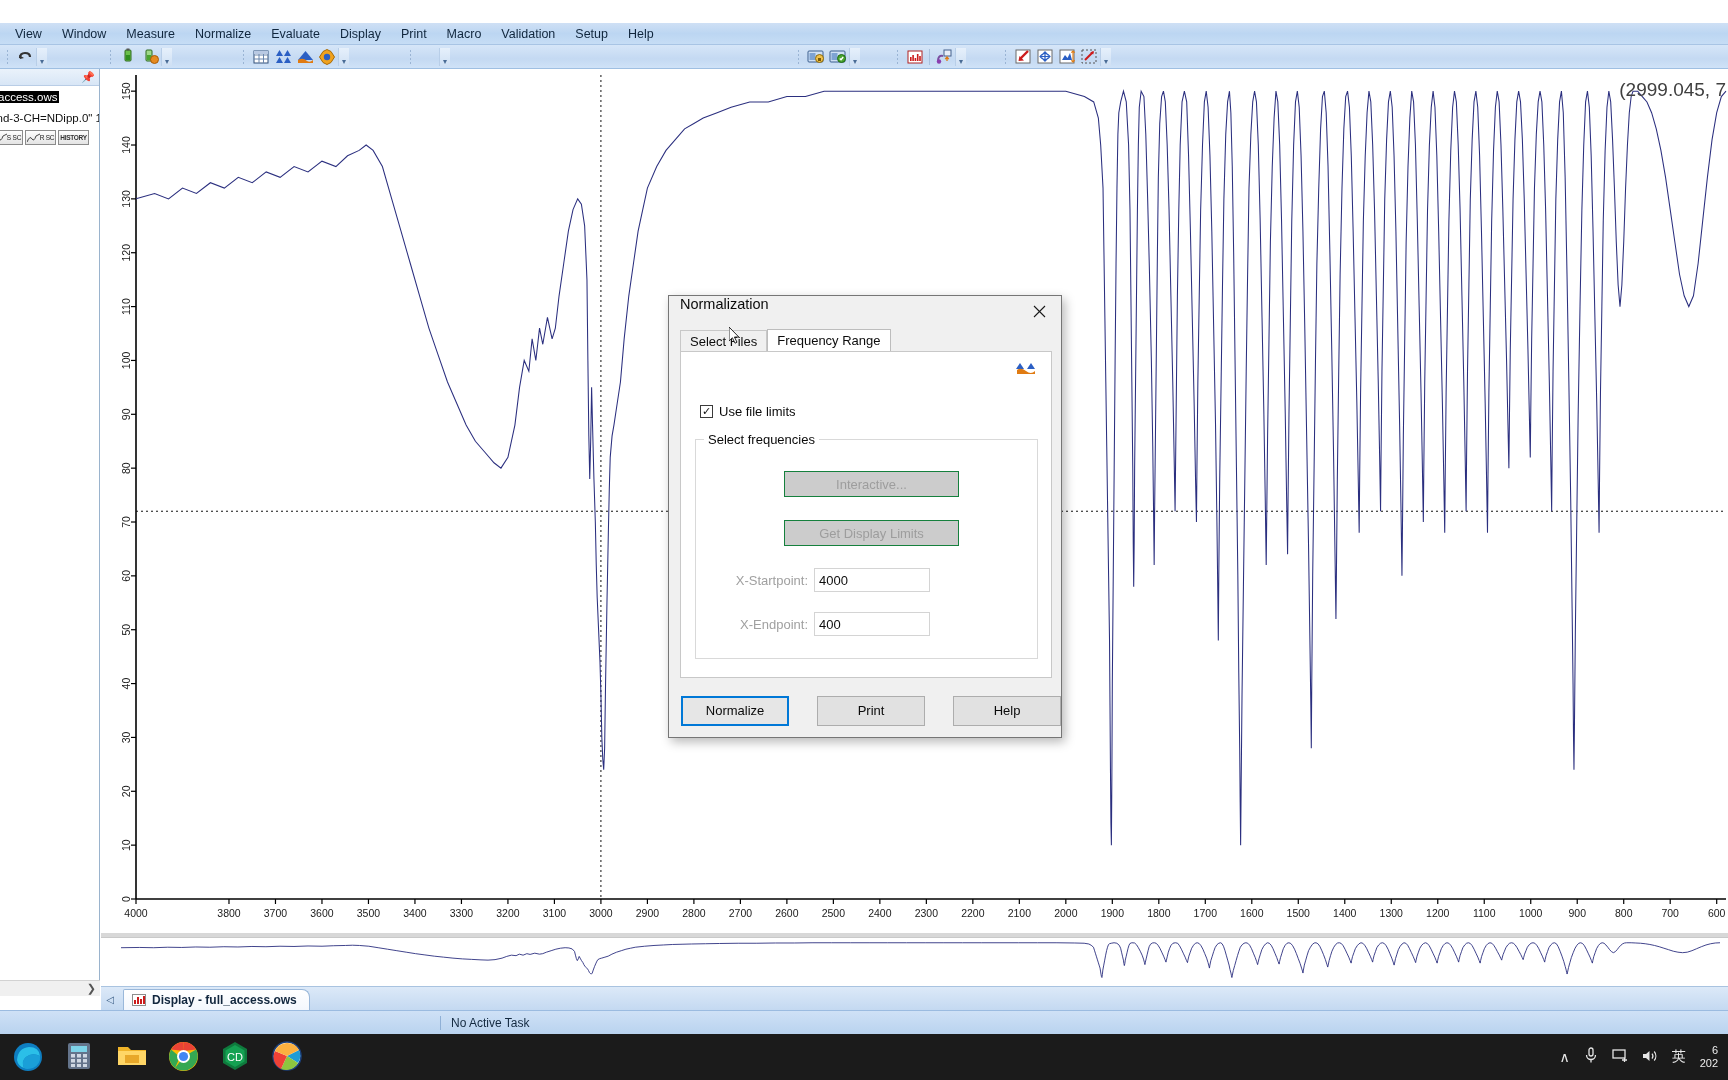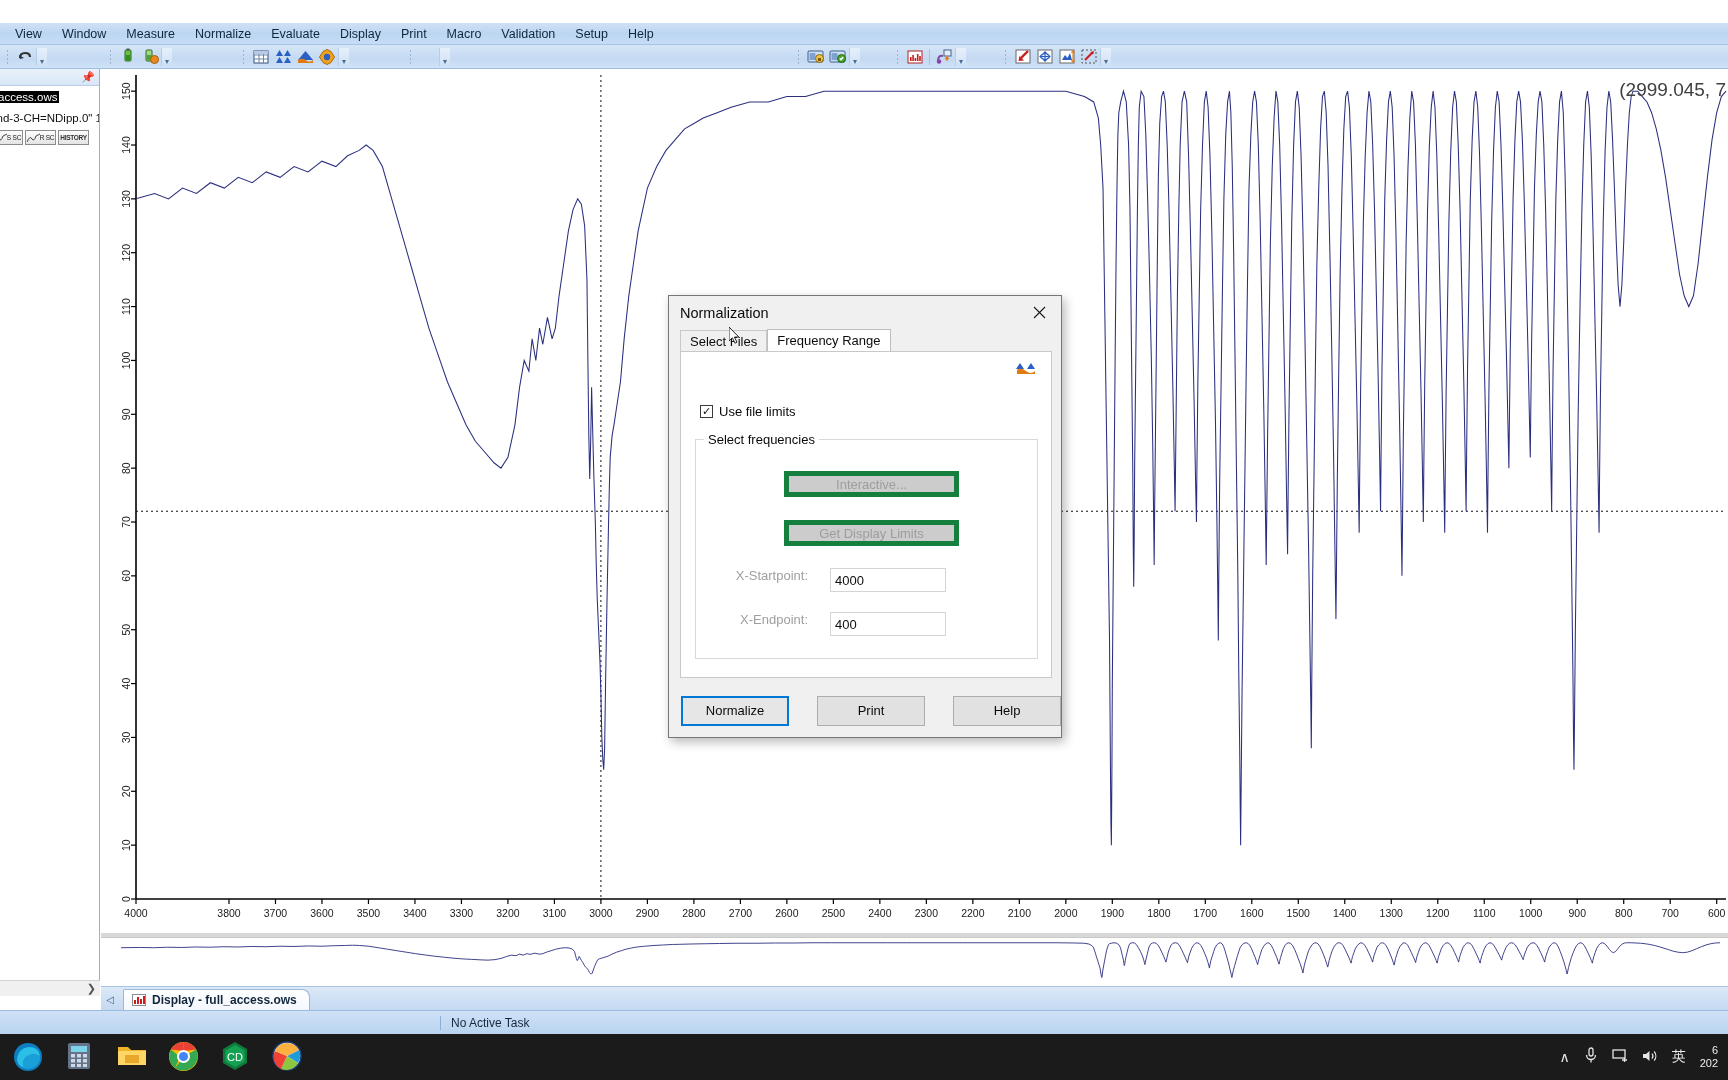--- a/index.html
+++ b/index.html
@@ -174,21 +174,21 @@
   .tray .clock { font-size:11px; line-height:13px; text-align:right; color:#ededed; }
 
   
   .dlg {
     position:absolute; left:668px; top:295px; width:394px; height:443px;
     background:#f0f0f0; border:1px solid #767676;
     box-shadow: 3px 4px 10px rgba(0,0,0,0.28);
   }
   .dlg-title {
     height: 33px; background:#f0f0f0;
-    display:flex; align-items:center; justify-content:space-between;
+    display:flex; align-items:flex-start; justify-content:space-between;
     padding-left: 11px;
   }
   .dlg-title .t { font-size: 14.5px; color:#0a0a0a; }
   .dlg-close {
     width:44px; height:30px; display:flex; align-items:center; justify-content:center;
     font-size:17px; color:#1a1a1a;
   }
 
   .tabs { position:relative; height:22px; margin: 0 11px; display:flex; align-items:flex-end; }
   .tab {
@@ -217,24 +217,24 @@
   .group {
     position:absolute; left:14px; top:87px; width:343px; height:220px;
     border:1px solid #d9d9d9;
   }
   .group-legend {
     position:absolute; left:8px; top:-8px; background:#ffffff;
     padding: 0 4px; font-size:13px; color:#0a0a0a;
   }
   .gbtn {
     position:absolute; left:88px; width:175px; height:26px;
-    background:#cccccc; border:5px solid #15803d; color:#9d9d9d;
+    background:#cccccc; border:1px solid #15803d; color:#9d9d9d;
     font-size:13px; display:flex; align-items:center; justify-content:center;
   }
-  .frow { position:absolute; display:flex; align-items:flex-start;gap:16px; }
+  .frow { position:absolute; display:flex; align-items:center; }
   .frow .flbl { font-size:13px; color:#a0a0a0; text-align:right; width:112px; }
   .fin {
     width:116px; height:24px; border:1px solid #d4d4d4; background:#ffffff;
     font-size:13px; color:#0d0d0d; padding: 0 4px; margin-left:6px;
     display:flex; align-items:center;
   }
 
   .dlg-foot {
     position:absolute; left:0; bottom:0; width:100%; height:53px;
     background:#f0f0f0; display:flex; align-items:center; gap:28px; padding-left:12px;

